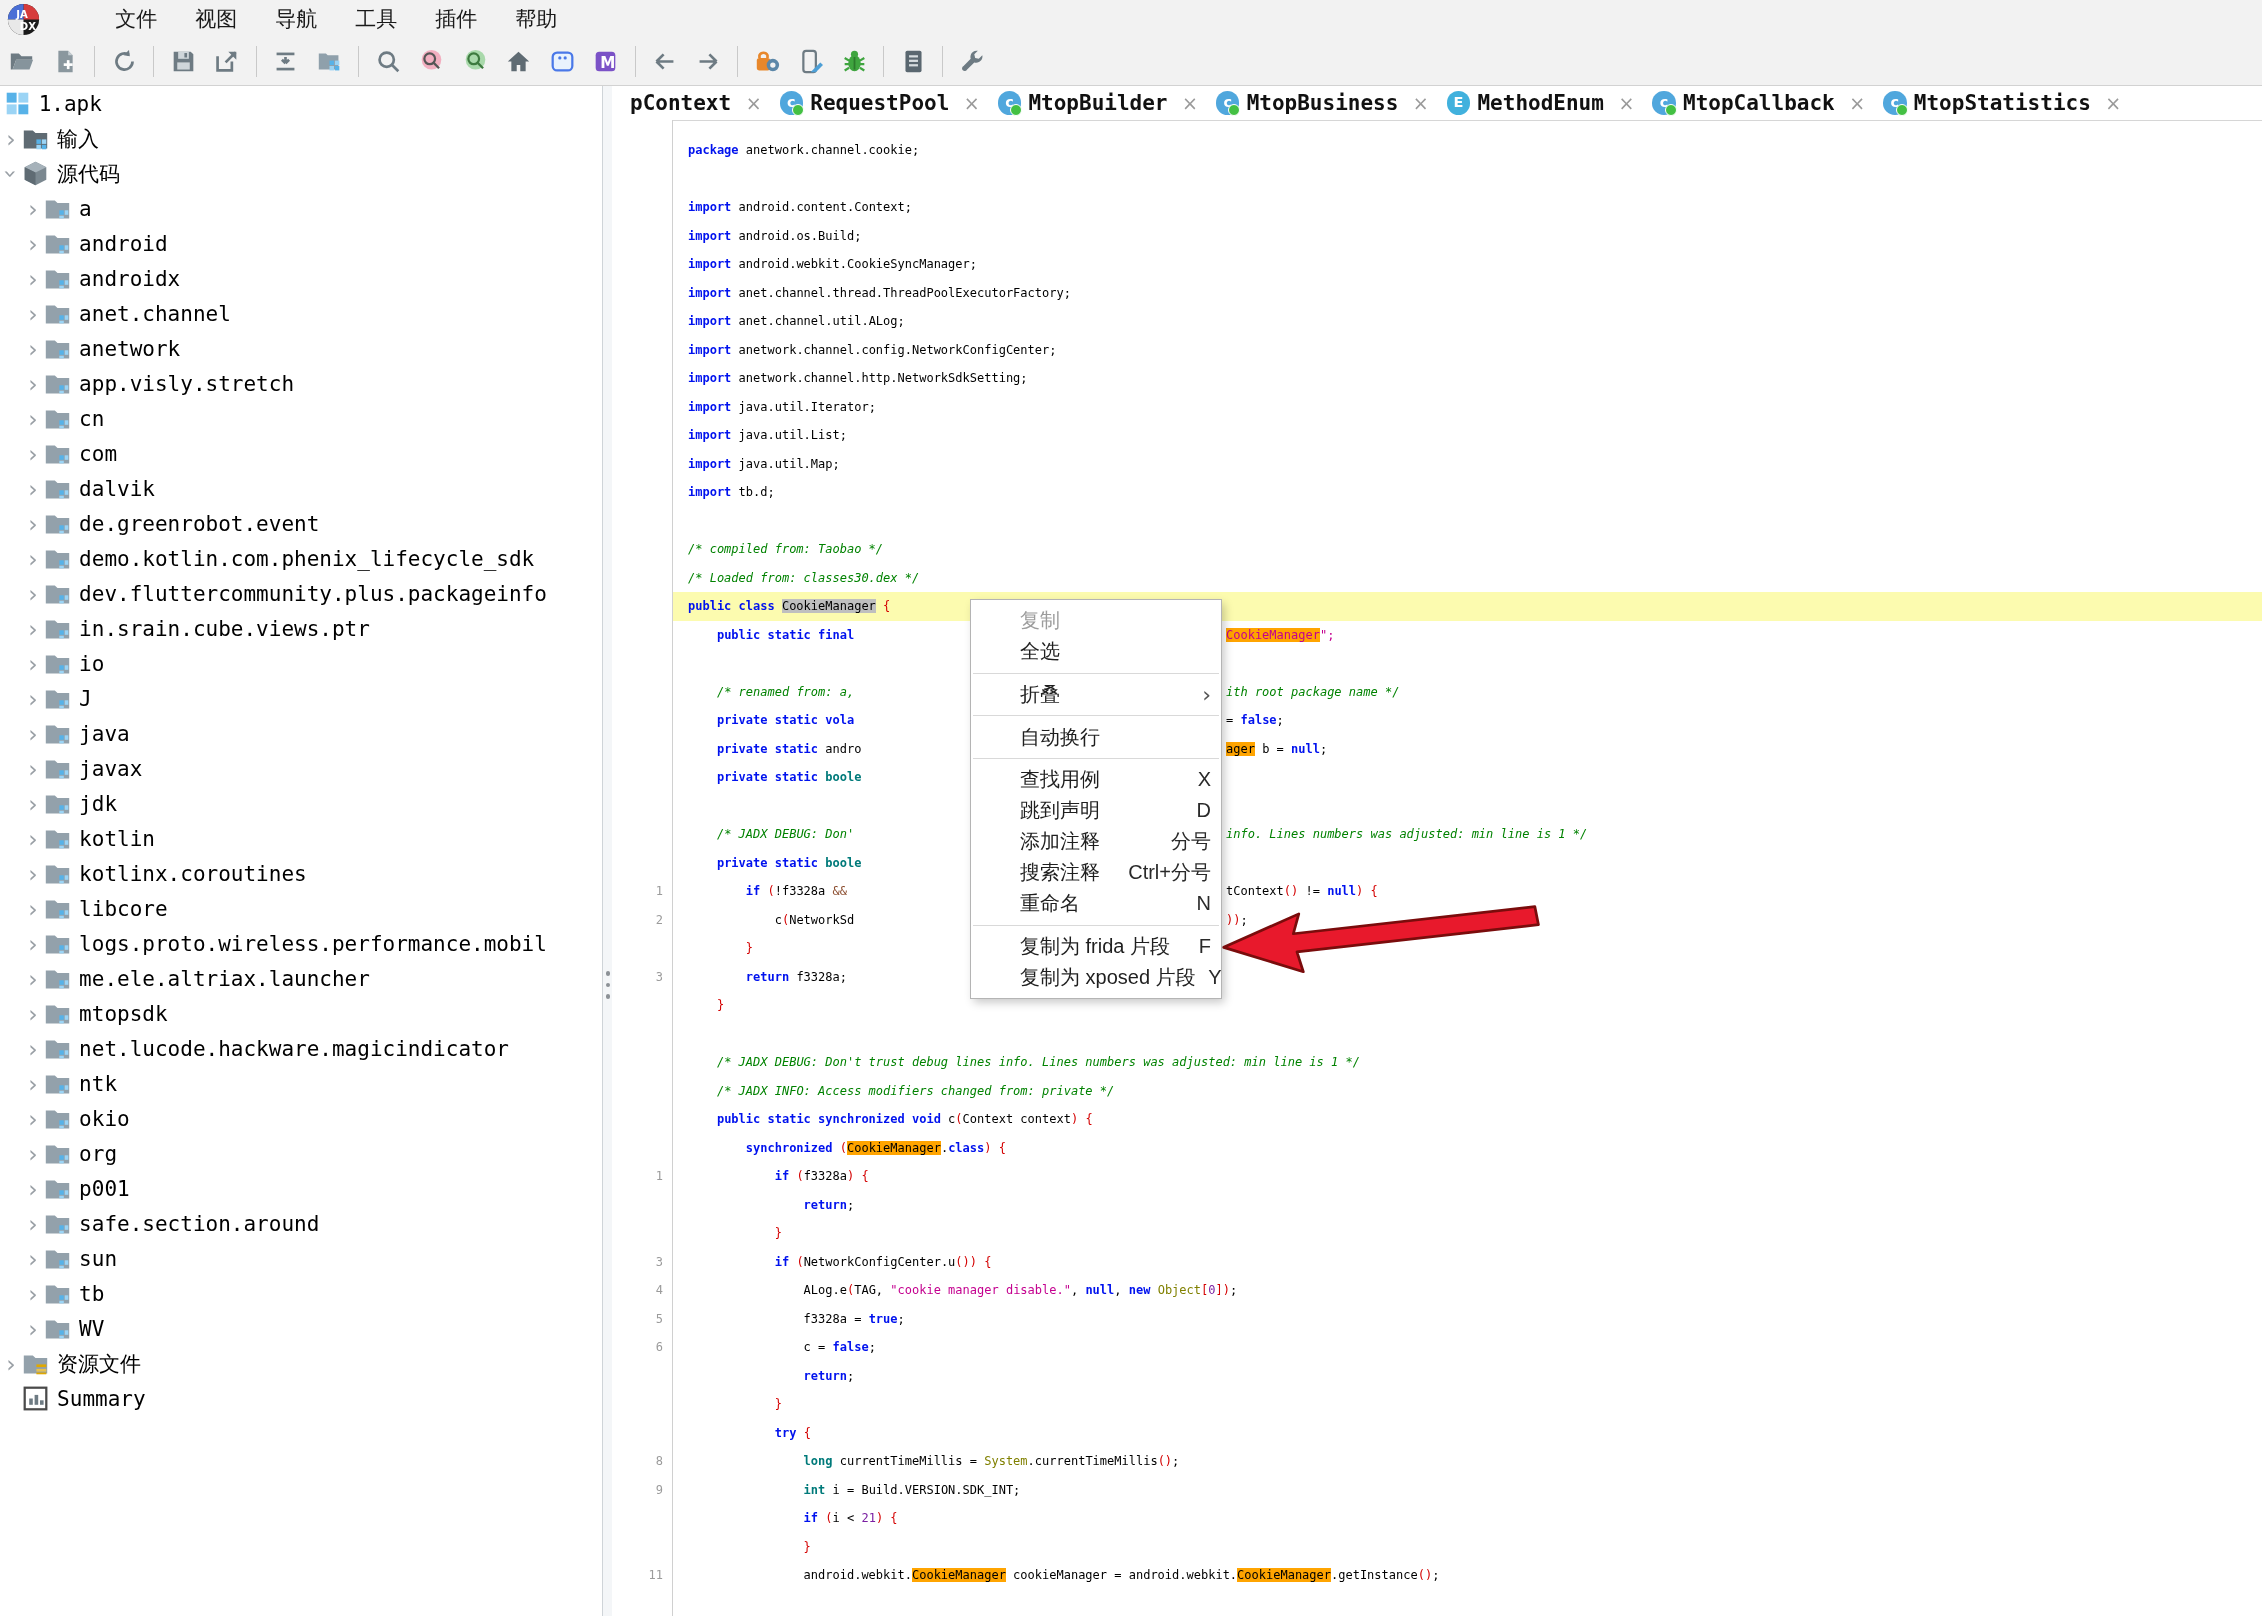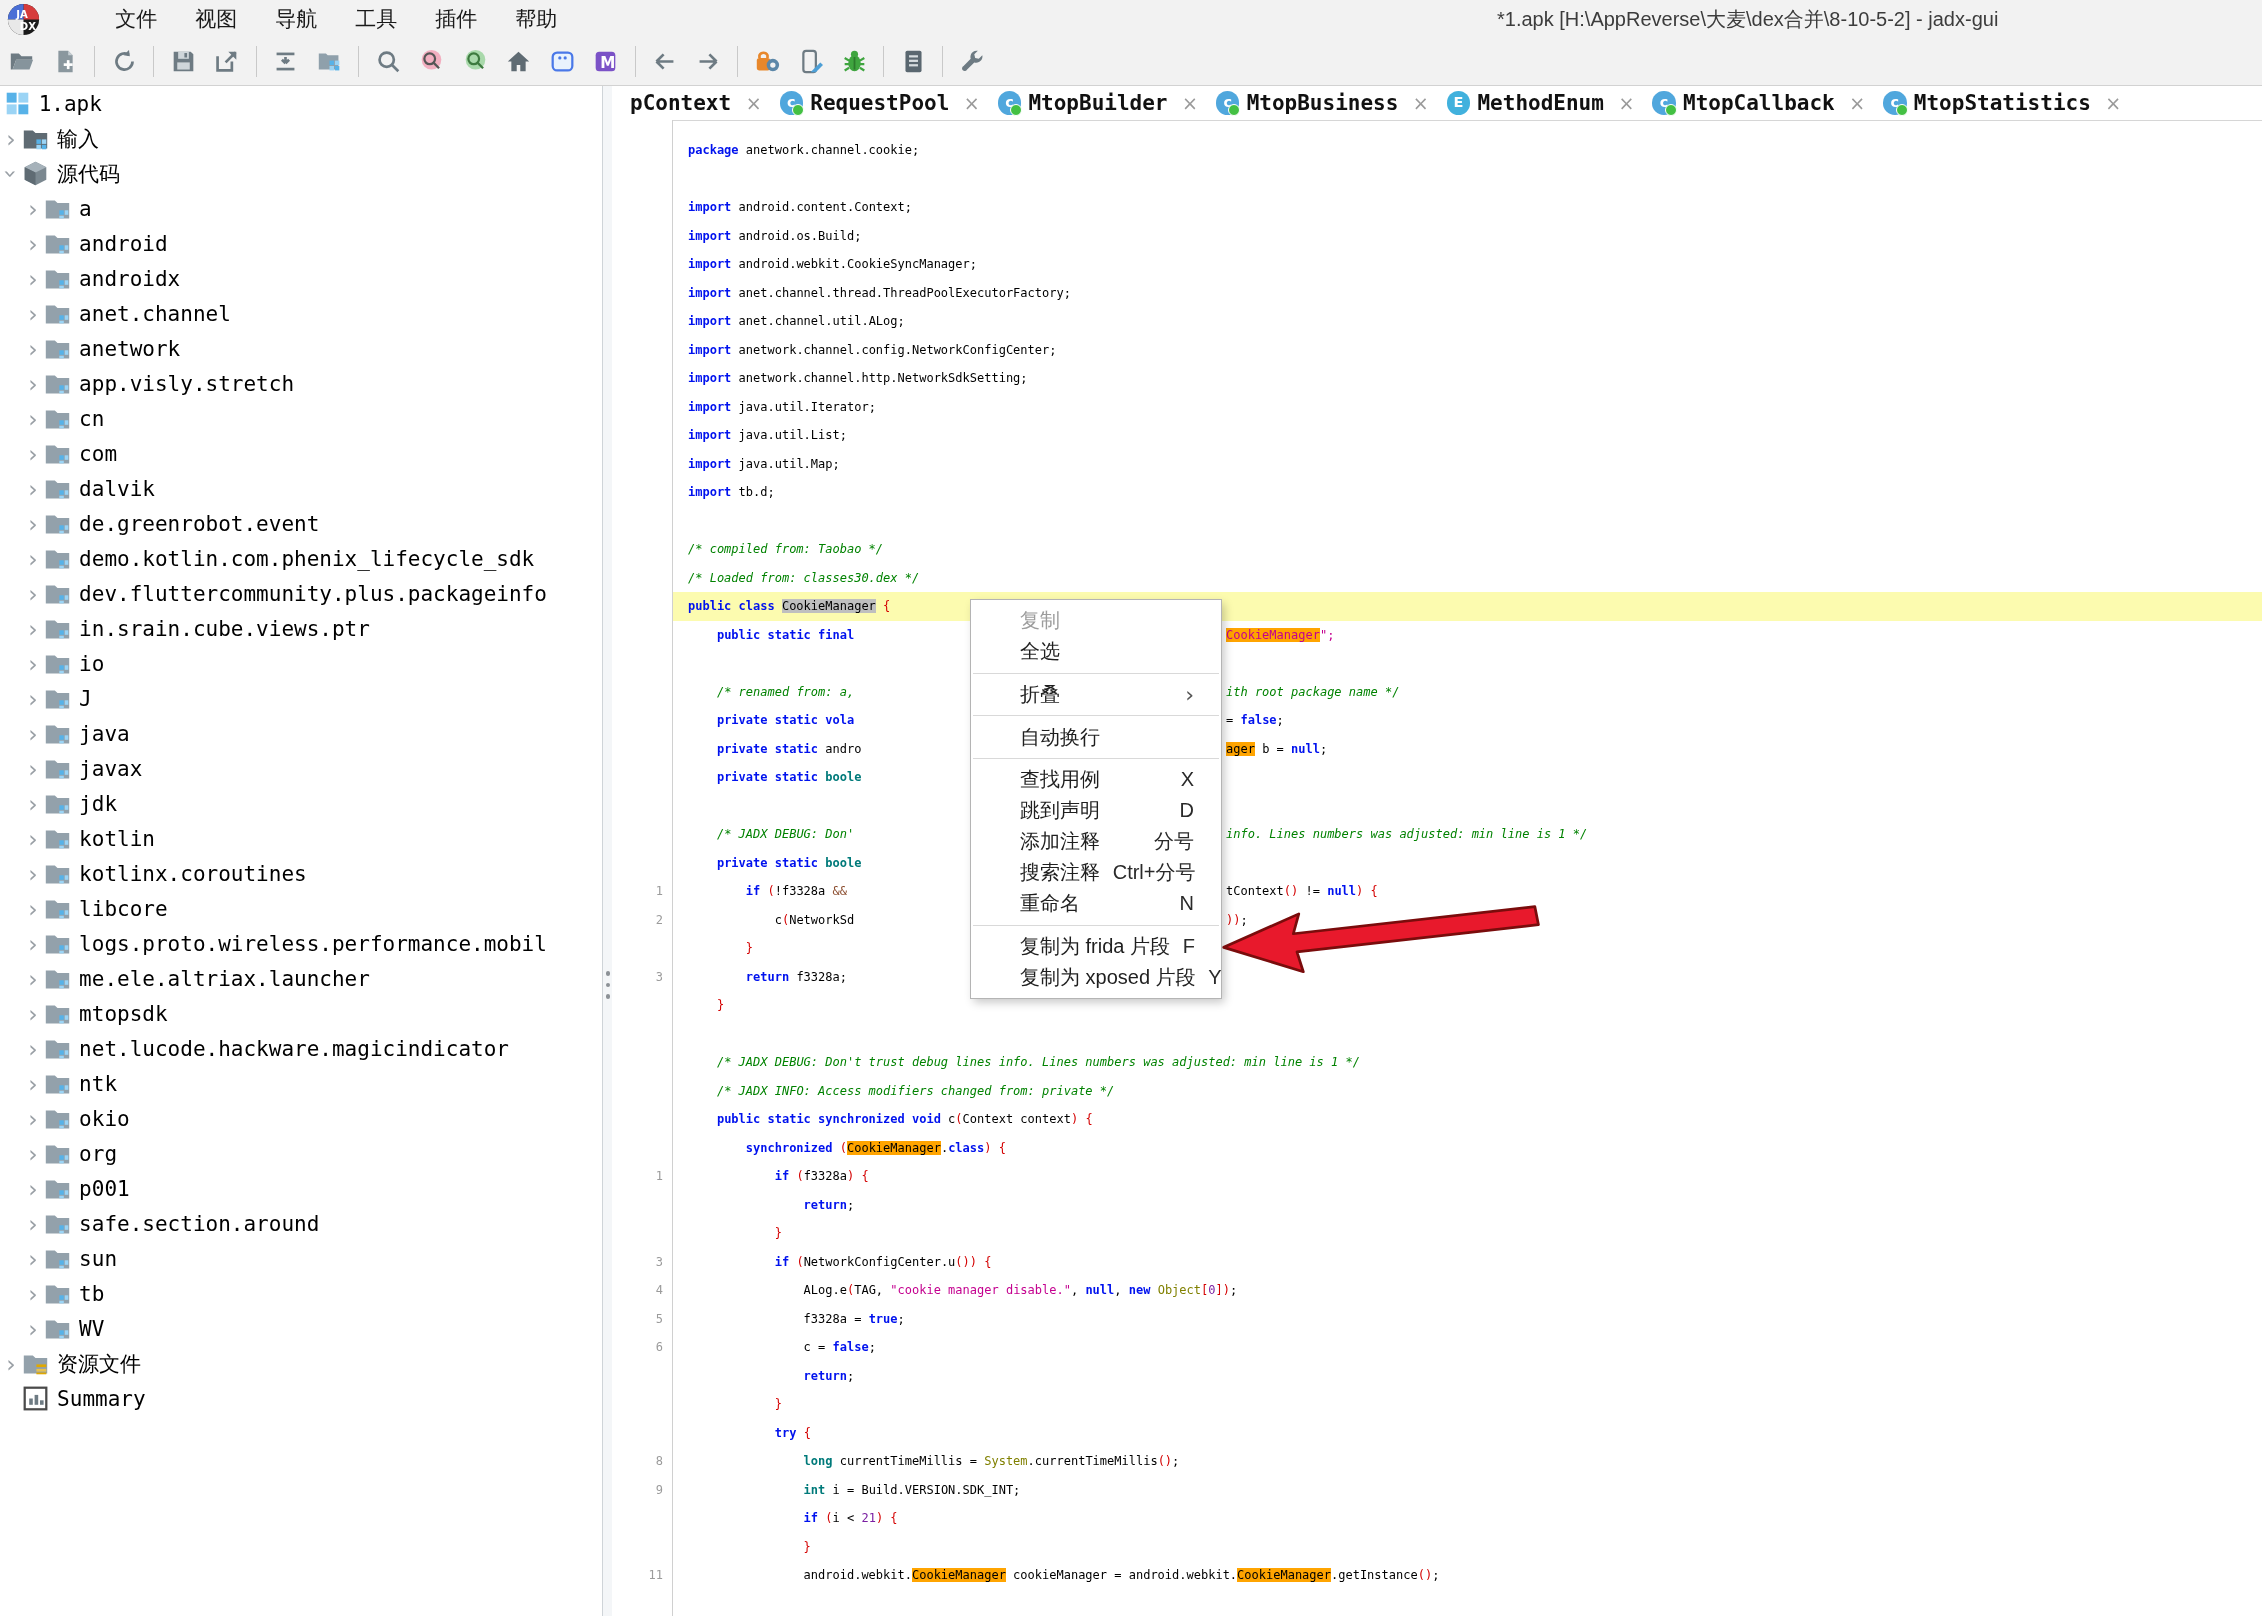--- a/index.html
+++ b/index.html
@@ -61,21 +61,21 @@
   .o{color:#8a4b2c;}
   .p{color:#d40000;}
   .w{color:#000;}
   .cl2{color:#808000;}
   .h{background:#ffa400;color:#000;}
   .hs{background:#ffa400;color:#c4008f;}
   .sel{background:#bfbfbf;color:#000;}
 
   
   .ctxmenu{position:absolute;left:970px;top:599px;width:250px;background:#ffffff;border:0.9px solid #b4b4b4;box-shadow:2.7px 3.6px 9px rgba(0,0,0,.22);padding:5.4px 0;z-index:20;}
-  .mi{display:flex;align-items:center;height:31px;padding:0 27px 0 49px;font-size:20px;color:#1f1f1f;cursor:default;}
+  .mi{display:flex;align-items:center;height:31px;padding:0 10px 0 49px;font-size:20px;color:#1f1f1f;cursor:default;}
   .mi .lab{flex:1 1 auto;white-space:nowrap;}
   .mi .sc{flex:0 0 auto;margin-left:12.7px;color:#2a2a2a;}
   .mi.disabled .lab{color:#9c9c9c;}
   .mi .sub{flex:0 0 auto;color:#555;font-size:22px;font-family:"DejaVu Sans",sans-serif;}
   .msep{height:0.9px;background:#d9d9d9;margin:5.4px 1.8px;}
 
   .arrowsvg{position:absolute;left:0;top:0;width:2262px;height:1617px;pointer-events:none;z-index:30;}
 </style>
 </head>
 <body>
@@ -94,21 +94,20 @@
       </svg>
     </div>
     <div class="menuitems" id="menubar">
         <div class="menuitem">文件</div>
         <div class="menuitem">视图</div>
         <div class="menuitem">导航</div>
         <div class="menuitem">工具</div>
         <div class="menuitem">插件</div>
         <div class="menuitem">帮助</div>
       </div>
-    <span class="wintitle">*1.apk [H:\AppReverse\大麦\dex合并\8-10-5-2] - jadx-gui</span>
   </div>
 
   <div class="toolbar" id="toolbar">
       <div class="tbtn">
         <svg viewBox="0 0 28 28">
           <path d="M2 5h9l3 3h12v4H8L4 23H2z" fill="#6e7b83"></path>
           <path d="M8 12h19l-4 11H4z" fill="#86949c"></path>
         </svg>
       </div>
       <div class="tbtn">

